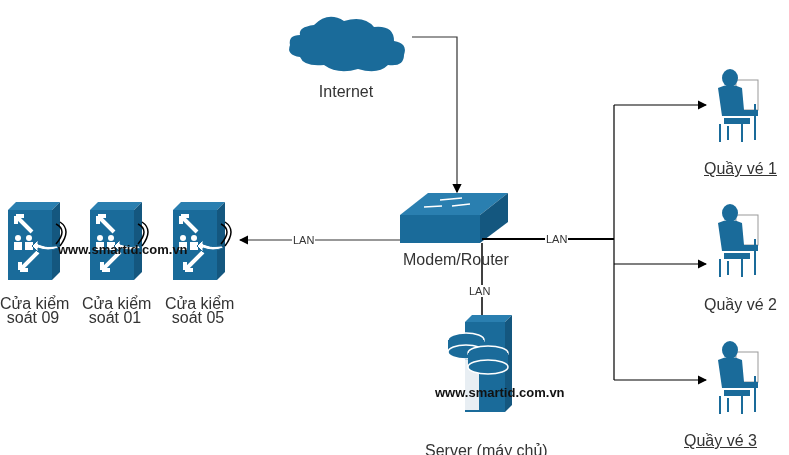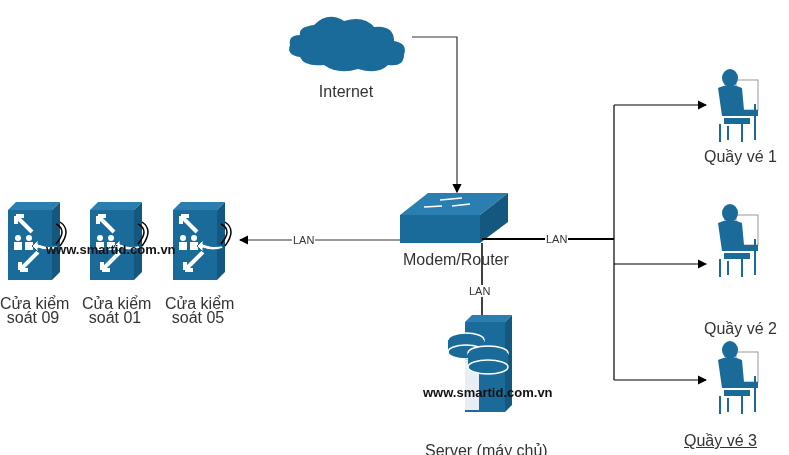--- a/index.html
+++ b/index.html
@@ -1,19 +1,19 @@
 <!DOCTYPE html>
 <html><head>
 <meta charset="utf-8">
 <style>
   html,body{margin:0;padding:0;background:#fff;}
   body{width:789px;height:455px;position:relative;overflow:hidden;font-family:"Liberation Sans",sans-serif;}
   svg{position:absolute;left:0;top:0;}
   .lbl{position:absolute;font-size:16px;color:#333;text-align:center;line-height:14px;white-space:nowrap;}
-  .wm{position:absolute;font-size:13px;font-weight:bold;color:#111;white-space:nowrap;}
+  .wm{position:absolute;font-size:13px;font-weight:bold;color:#111;white-space:nowrap;margin-left:12px;}
   .lan{position:absolute;font-size:11px;color:#333;background:#fff;padding:0 1px;line-height:12px;}
 </style>
 </head>
 <body>
 
 <svg width="789" height="455" viewBox="0 0 789 455">
   <defs>
     <marker id="arr" markerWidth="8" markerHeight="8" refX="7" refY="4" orient="auto">
       <path d="M0,0 L8,4 L0,8 z" fill="#000"></path>
     </marker>
@@ -91,18 +91,18 @@
 <div class="lbl" style="left:425px;top:444px;width:110px;">Server (máy chủ)</div>
 
 <div class="lan" style="left:292px;top:234px;">LAN</div>
 <div class="lan" style="left:545px;top:233px;">LAN</div>
 <div class="lan" style="left:468px;top:285px;">LAN</div>
 
 <div class="lbl" style="left:0px;top:297px;width:66px;"><span>Cửa kiểm</span><br><span>soát 09</span></div>
 <div class="lbl" style="left:82px;top:297px;width:66px;"><span>Cửa kiểm</span><br><span>soát 01</span></div>
 <div class="lbl" style="left:165px;top:297px;width:66px;"><span>Cửa kiểm</span><br><span>soát 05</span></div>
 
-<div class="lbl" style="left:704px;top:150px;width:70px;">Quầy vé 1</div>
-<div class="lbl" style="left:704px;top:298px;width:70px;margin-top:24px;">Quầy vé 2</div>
+<div class="lbl" style="left:704px;top:162px;width:70px;text-decoration:underline;">Quầy vé 1</div>
+<div class="lbl" style="left:704px;top:298px;width:70px;">Quầy vé 2</div>
 <div class="lbl" style="left:684px;top:434px;width:70px;text-decoration:underline;">Quầy vé 3</div>
 
 <div class="wm" style="left:46px;top:242px;">www.smartid.com.vn</div>
 <div class="wm" style="left:423px;top:385px;">www.smartid.com.vn</div>
 
 </body></html>

